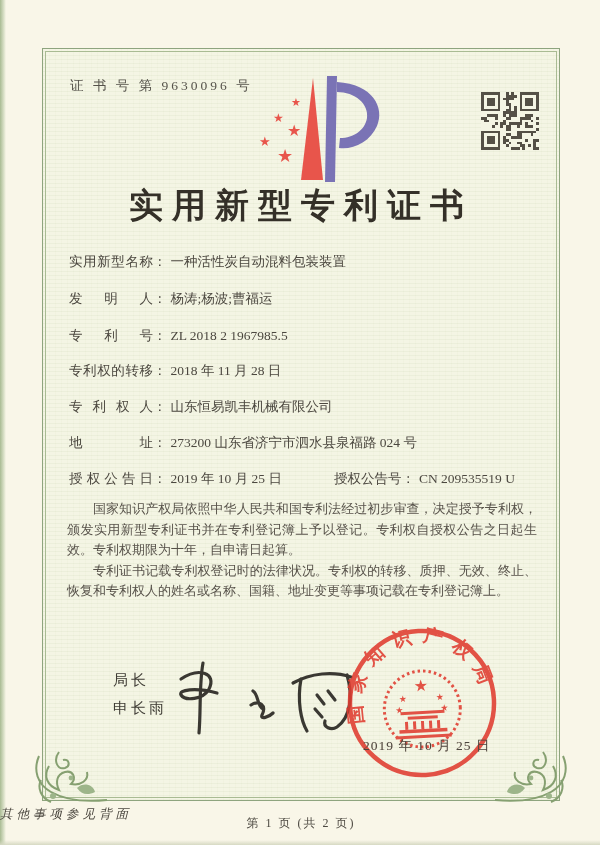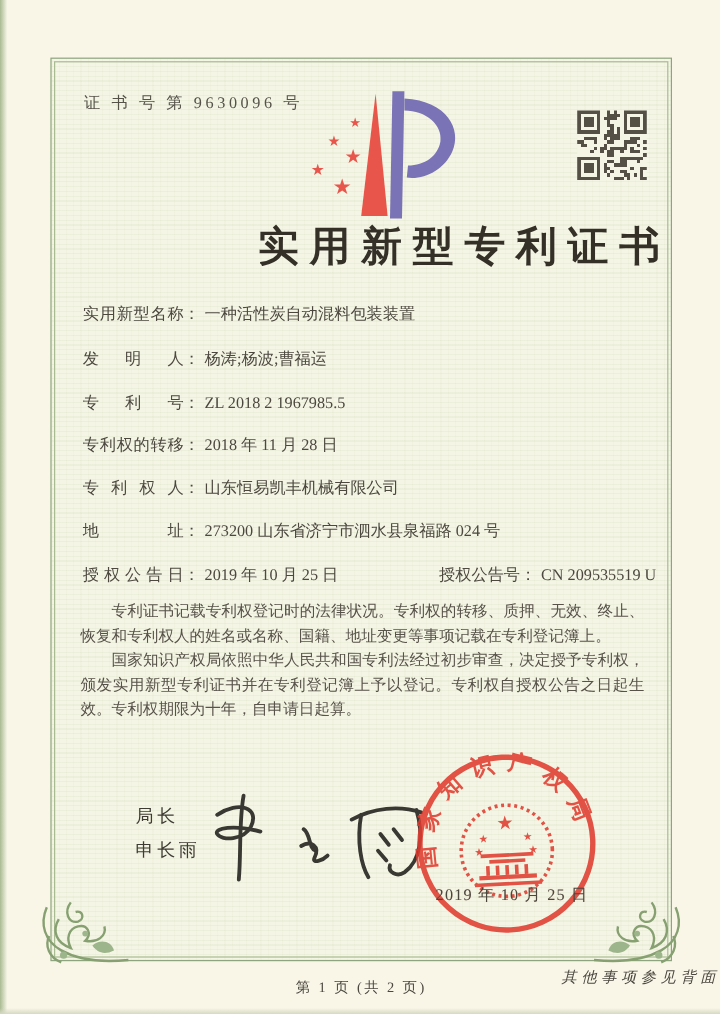--- a/index.html
+++ b/index.html
@@ -14,47 +14,47 @@
         border:1px solid #8ea47e;
         background:
           repeating-linear-gradient(0deg, rgba(168,188,138,.10) 0 1px, rgba(0,0,0,0) 1px 4px),
           repeating-linear-gradient(90deg, rgba(188,200,150,.06) 0 1px, rgba(0,0,0,0) 1px 6px),
           #f4f5e4;}
   .frame::before{content:"";position:absolute;left:2px;top:2px;right:2px;bottom:2px;
         border:1px solid #a9bb93;pointer-events:none;}
   .cert-number{position:absolute;left:27px;top:28px;font-size:13.5px;letter-spacing:3px;color:#55524a;}
   .logo{position:absolute;left:208px;top:25px;width:140px;height:112px;}
   .qr{position:absolute;left:438px;top:43px;width:58px;height:58px;}
-  .title{position:absolute;left:0;top:134px;width:100%;text-align:right;
+  .title{position:absolute;left:0;top:134px;width:100%;text-align:center;
         font-size:34px;font-weight:bold;letter-spacing:9px;color:#343028;}
   
   .row{position:absolute;left:26px;width:470px;font-size:13.5px;line-height:19px;color:#4c4840;white-space:nowrap;}
   .lbl{display:inline-block;width:84px;text-align:justify;text-align-last:justify;vertical-align:top;}
   .sep{display:inline-block;margin-right:4px;}
   .r1{top:203px}.r2{top:240px}.r3{top:277px}.r4{top:312px}.r5{top:348px}.r6{top:384px}.r7{top:420px}
-  .grant2{margin-left:84px;}
+  .grant2{margin-left:52px;}
   
   .body-text{position:absolute;left:24px;top:450px;width:470px;font-size:13px;
         line-height:20.5px;text-align:justify;color:#57524a;}
   .body-text p{margin:0;text-indent:2em;}
   
   .signer{position:absolute;left:70px;top:622px;font-size:15px;letter-spacing:3px;color:#3e3b34;
         font-family:"Liberation Sans","DejaVu Sans",sans-serif;}
   .signer div{margin-bottom:9px;}
   .signature{position:absolute;left:122px;top:600px;width:210px;height:105px;}
   
   .seal{position:absolute;left:300px;top:575px;width:158px;height:158px;transform:rotate(-3deg);opacity:.88;}
   .seal-date{position:absolute;left:320px;top:688px;font-size:13.5px;letter-spacing:1px;color:#4a463e;
         text-shadow:0 0 1px rgba(224,60,48,.15);}
   .page-num{position:absolute;left:0;top:728px;width:100%;text-align:center;font-size:12px;
         letter-spacing:2px;color:#4c4840;margin-top:38px;}
   .corner{position:absolute;width:92px;height:92px;}
   .corner.bl{left:-14px;bottom:-14px;}
   .corner.br{right:-14px;bottom:-14px;transform:scaleX(-1);}
-  .back-note{position:absolute;left:0;top:806px;width:100%;text-align:right;font-size:12.5px;
+  .back-note{position:absolute;left:0;top:806px;width:100%;text-align:left;font-size:12.5px;
         letter-spacing:4px;color:#4c4840;font-style:italic;}
 </style>
 </head>
 <body>
 
 <div class="page">
   <div class="scan-edge"></div>
   <div class="scan-edge-bottom"></div>
 
   <div class="frame">
@@ -222,22 +222,22 @@
       <span class="lbl">专利权人</span><span class="sep">：</span><span>山东恒易凯丰机械有限公司</span>
     </div>
     <div class="row r6">
       <span class="lbl">地址</span><span class="sep">：</span><span>273200 山东省济宁市泗水县泉福路 024 号</span>
     </div>
     <div class="row r7">
       <span class="lbl">授权公告日</span><span class="sep">：</span><span>2019 年 10 月 25 日</span><span class="grant2">授权公告号</span><span class="sep">：</span><span>CN 209535519 U</span>
     </div>
 
     <div class="body-text">
+      <p>国家知识产权局依照中华人民共和国专利法经过初步审查，决定授予专利权，颁发实用新型专利证书并在专利登记簿上予以登记。专利权自授权公告之日起生效。专利权期限为十年，自申请日起算。</p>
       <p>专利证书记载专利权登记时的法律状况。专利权的转移、质押、无效、终止、恢复和专利权人的姓名或名称、国籍、地址变更等事项记载在专利登记簿上。</p>
-      <p>国家知识产权局依照中华人民共和国专利法经过初步审查，决定授予专利权，颁发实用新型专利证书并在专利登记簿上予以登记。专利权自授权公告之日起生效。专利权期限为十年，自申请日起算。</p>
     </div>
 
     <div class="signer">
       <div>局长</div>
       <div>申长雨</div>
     </div>
 
     <div class="signature">
       <svg width="210" height="105" viewBox="0 0 210 105" fill="none" stroke="#3a3832" stroke-width="3.2" stroke-linecap="round">
         <path d="M38,14 C34,36 36,62 34,84"></path>

